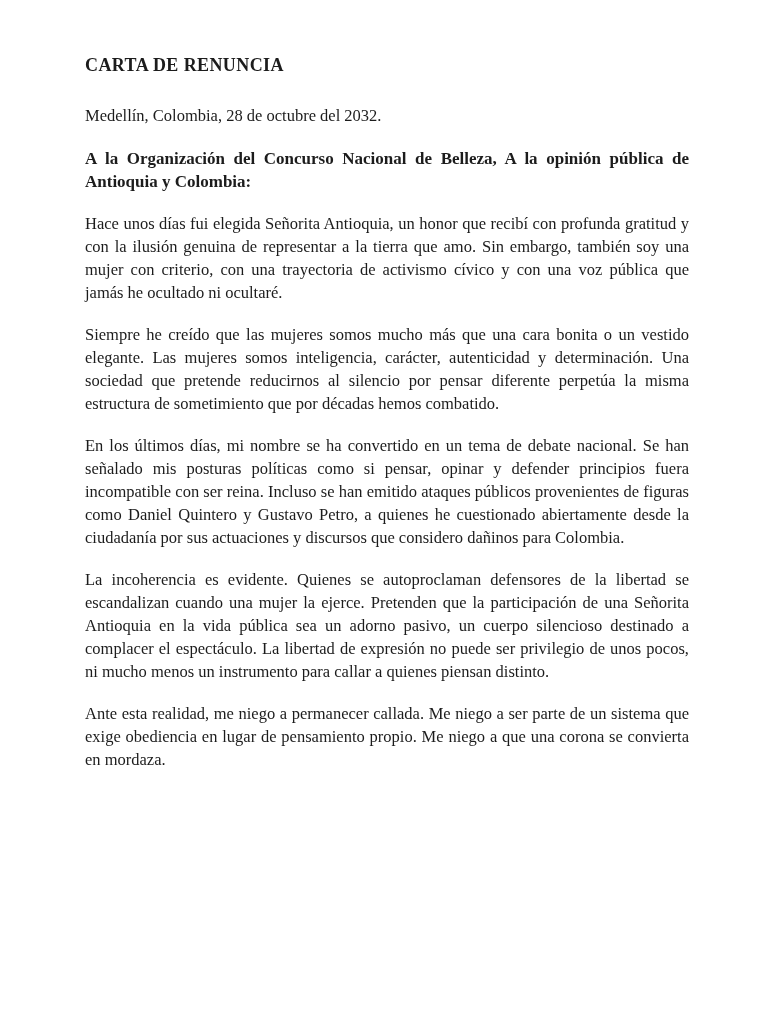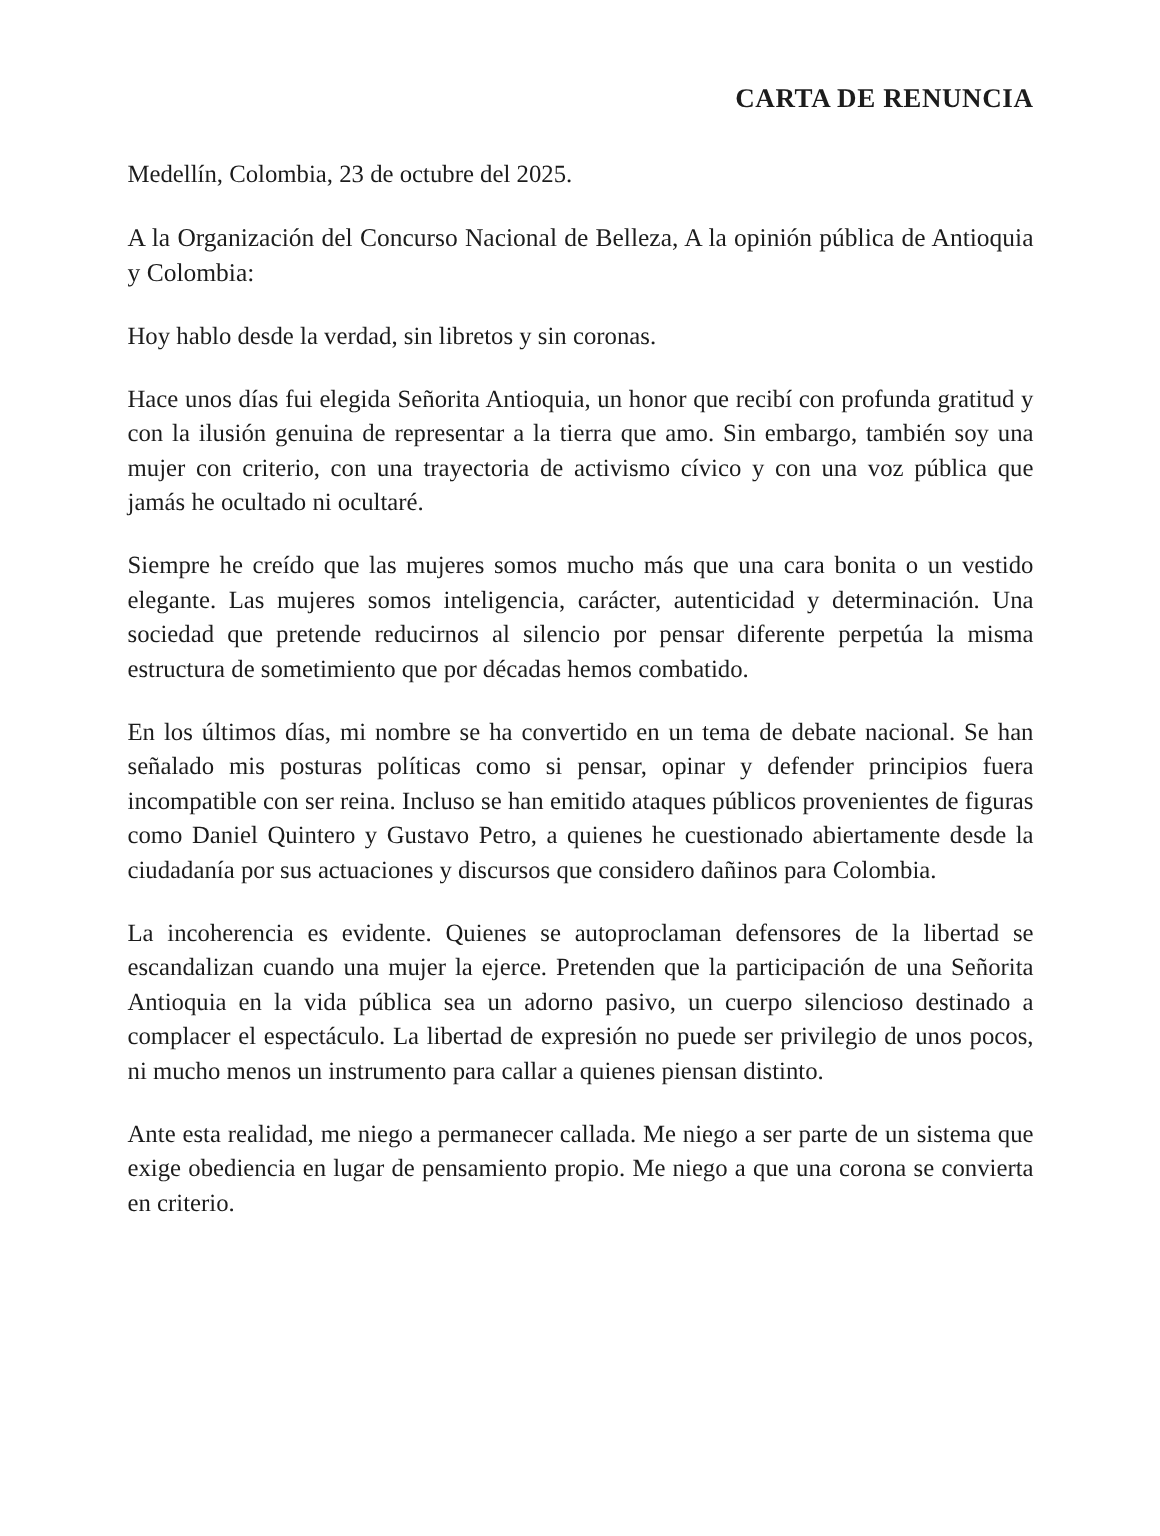--- a/index.html
+++ b/index.html
@@ -16,39 +16,39 @@
     background: #ffffff;
     box-sizing: border-box;
     padding: 54px 84px 0 85px;
     font-family: "Liberation Serif", "DejaVu Serif", serif;
     color: #1c1c1c;
     font-size: 16.5px;
     line-height: 23px;
     overflow: hidden;
   }
   .title {
-    text-align: right;
+    text-align: left;
     font-size: 18px;
     font-weight: bold;
     letter-spacing: 0.4px;
     margin: 0;
     line-height: 23px;
   }
   .subtitle {
     text-align: center;
     font-size: 16.5px;
     font-weight: normal;
     margin: 2px 0 0 0;
     line-height: 23px;
   }
   .dateline {
     margin: 27px 0 0 0;
   }
   .salutation {
-    font-weight: normal;
+    font-weight: bold;
     text-align: justify;
     margin: 20px 0 0 0;
     font-size: 17px;
   }
   .body-paragraph {
     text-align: justify;
     margin: 19px 0 0 0;
   }
   .closing {
     font-weight: bold;
@@ -56,29 +56,28 @@
     margin: 19px 0 0 0;
     font-size: 17px;
   }
 </style>
 </head>
 <body>
 
 <div class="page">
   <h1 class="title">CARTA DE RENUNCIA</h1>
 
-  <p class="dateline">Medellín, Colombia, 23 de octubre del 2025.</p>
+  <p class="dateline">Medellín, Colombia, 28 de octubre del 2032.</p>
 
   <p class="salutation">A la Organización del Concurso Nacional de Belleza, A la opinión pública de Antioquia y Colombia:</p>
 
-  <p class="body-paragraph">Hoy hablo desde la verdad, sin libretos y sin coronas.</p>
 
   <p class="body-paragraph">Hace unos días fui elegida Señorita Antioquia, un honor que recibí con profunda gratitud y con la ilusión genuina de representar a la tierra que amo. Sin embargo, también soy una mujer con criterio, con una trayectoria de activismo cívico y con una voz pública que jamás he ocultado ni ocultaré.</p>
 
   <p class="body-paragraph">Siempre he creído que las mujeres somos mucho más que una cara bonita o un vestido elegante. Las mujeres somos inteligencia, carácter, autenticidad y determinación. Una sociedad que pretende reducirnos al silencio por pensar diferente perpetúa la misma estructura de sometimiento que por décadas hemos combatido.</p>
 
   <p class="body-paragraph">En los últimos días, mi nombre se ha convertido en un tema de debate nacional. Se han señalado mis posturas políticas como si pensar, opinar y defender principios fuera incompatible con ser reina. Incluso se han emitido ataques públicos provenientes de figuras como Daniel Quintero y Gustavo Petro, a quienes he cuestionado abiertamente desde la ciudadanía por sus actuaciones y discursos que considero dañinos para Colombia.</p>
 
   <p class="body-paragraph">La incoherencia es evidente. Quienes se autoproclaman defensores de la libertad se escandalizan cuando una mujer la ejerce. Pretenden que la participación de una Señorita Antioquia en la vida pública sea un adorno pasivo, un cuerpo silencioso destinado a complacer el espectáculo. La libertad de expresión no puede ser privilegio de unos pocos, ni mucho menos un instrumento para callar a quienes piensan distinto.</p>
 
-  <p class="body-paragraph">Ante esta realidad, me niego a permanecer callada. Me niego a ser parte de un sistema que exige obediencia en lugar de pensamiento propio. Me niego a que una corona se convierta en criterio.</p>
+  <p class="body-paragraph">Ante esta realidad, me niego a permanecer callada. Me niego a ser parte de un sistema que exige obediencia en lugar de pensamiento propio. Me niego a que una corona se convierta en mordaza.</p>
 
 </div>
 
 </body></html>

